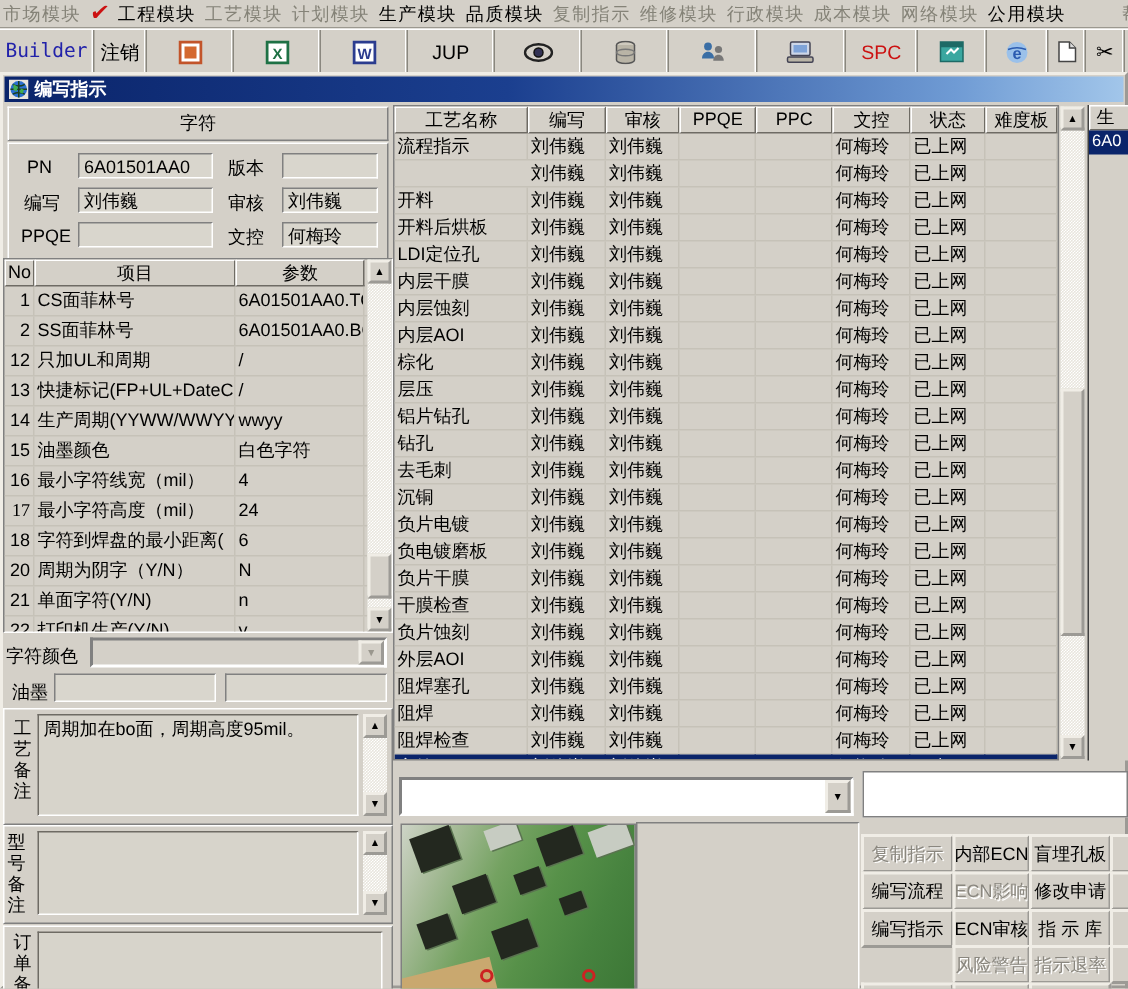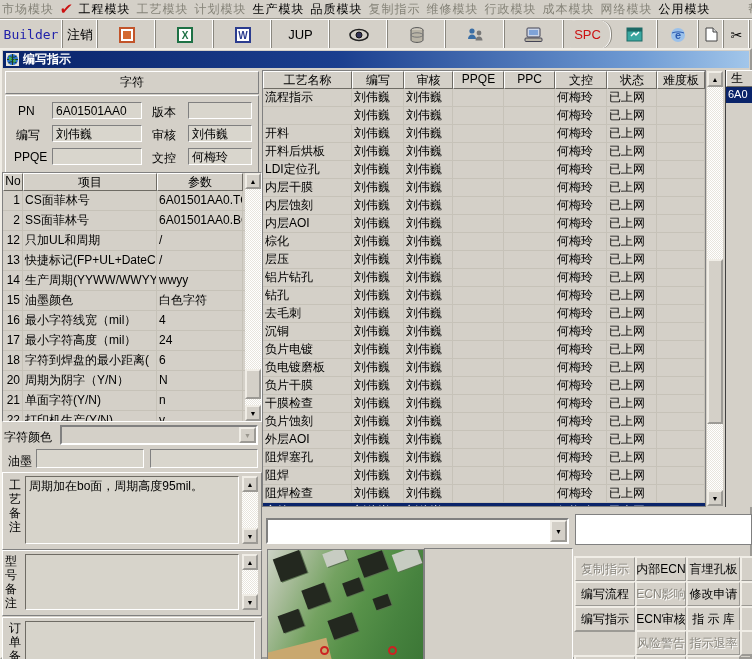--- a/index.html
+++ b/index.html
@@ -164,21 +164,21 @@
       </div>
       <div class="tseg" style="width: 58px;">
         <span class="ticon">
           <svg width="20" height="16">
             <rect x="3" y="1" width="13" height="9" rx="1" fill="#cdd6e8" stroke="#445"></rect>
             <rect x="5" y="3" width="9" height="5" fill="#7fa3d8"></rect>
             <rect x="1" y="11" width="17" height="3.5" rx="1" fill="#b9b4a6" stroke="#445"></rect>
           </svg>
         </span>
       </div>
-      <div class="tseg" style="width: 47px; border-radius: 13px;">
+      <div class="tseg" style="width: 47px;">
         <span class="tlabel" style="color: rgb(204, 17, 17);">SPC</span>
       </div>
       <div class="tseg" style="width: 45px;">
         <span class="ticon">
           <svg width="17" height="15">
             <rect x="1" y="1" width="15" height="13" fill="#3aa7a0" stroke="#1d6a66"></rect>
             <rect x="1" y="1" width="15" height="3.5" fill="#1d6a66"></rect>
             <path d="M5 9l3-3 2 2 3-3" stroke="#fff" stroke-width="1.4" fill="none"></path>
           </svg>
         </span>
@@ -276,21 +276,21 @@
           <div class="tcell" style="width: 20px; text-align: right;">15</div>
           <div class="tcell" style="width: 134px;">油墨颜色</div>
           <div class="tcell" style="width: 86px;">白色字符</div>
         </div>
         <div class="trow">
           <div class="tcell" style="width: 20px; text-align: right;">16</div>
           <div class="tcell" style="width: 134px;">最小字符线宽（mil）</div>
           <div class="tcell" style="width: 86px;">4</div>
         </div>
         <div class="trow">
-          <div class="tcell" style="width: 20px; text-align: right;">17</div>
+          <div class="tcell" style="width: 20px; text-align: right; font-family: Liberation Serif, serif;">17</div>
           <div class="tcell" style="width: 134px;">最小字符高度（mil）</div>
           <div class="tcell" style="width: 86px;">24</div>
         </div>
         <div class="trow">
           <div class="tcell" style="width: 20px; text-align: right;">18</div>
           <div class="tcell" style="width: 134px;">字符到焊盘的最小距离(</div>
           <div class="tcell" style="width: 86px;">6</div>
         </div>
         <div class="trow">
           <div class="tcell" style="width: 20px; text-align: right;">20</div>

